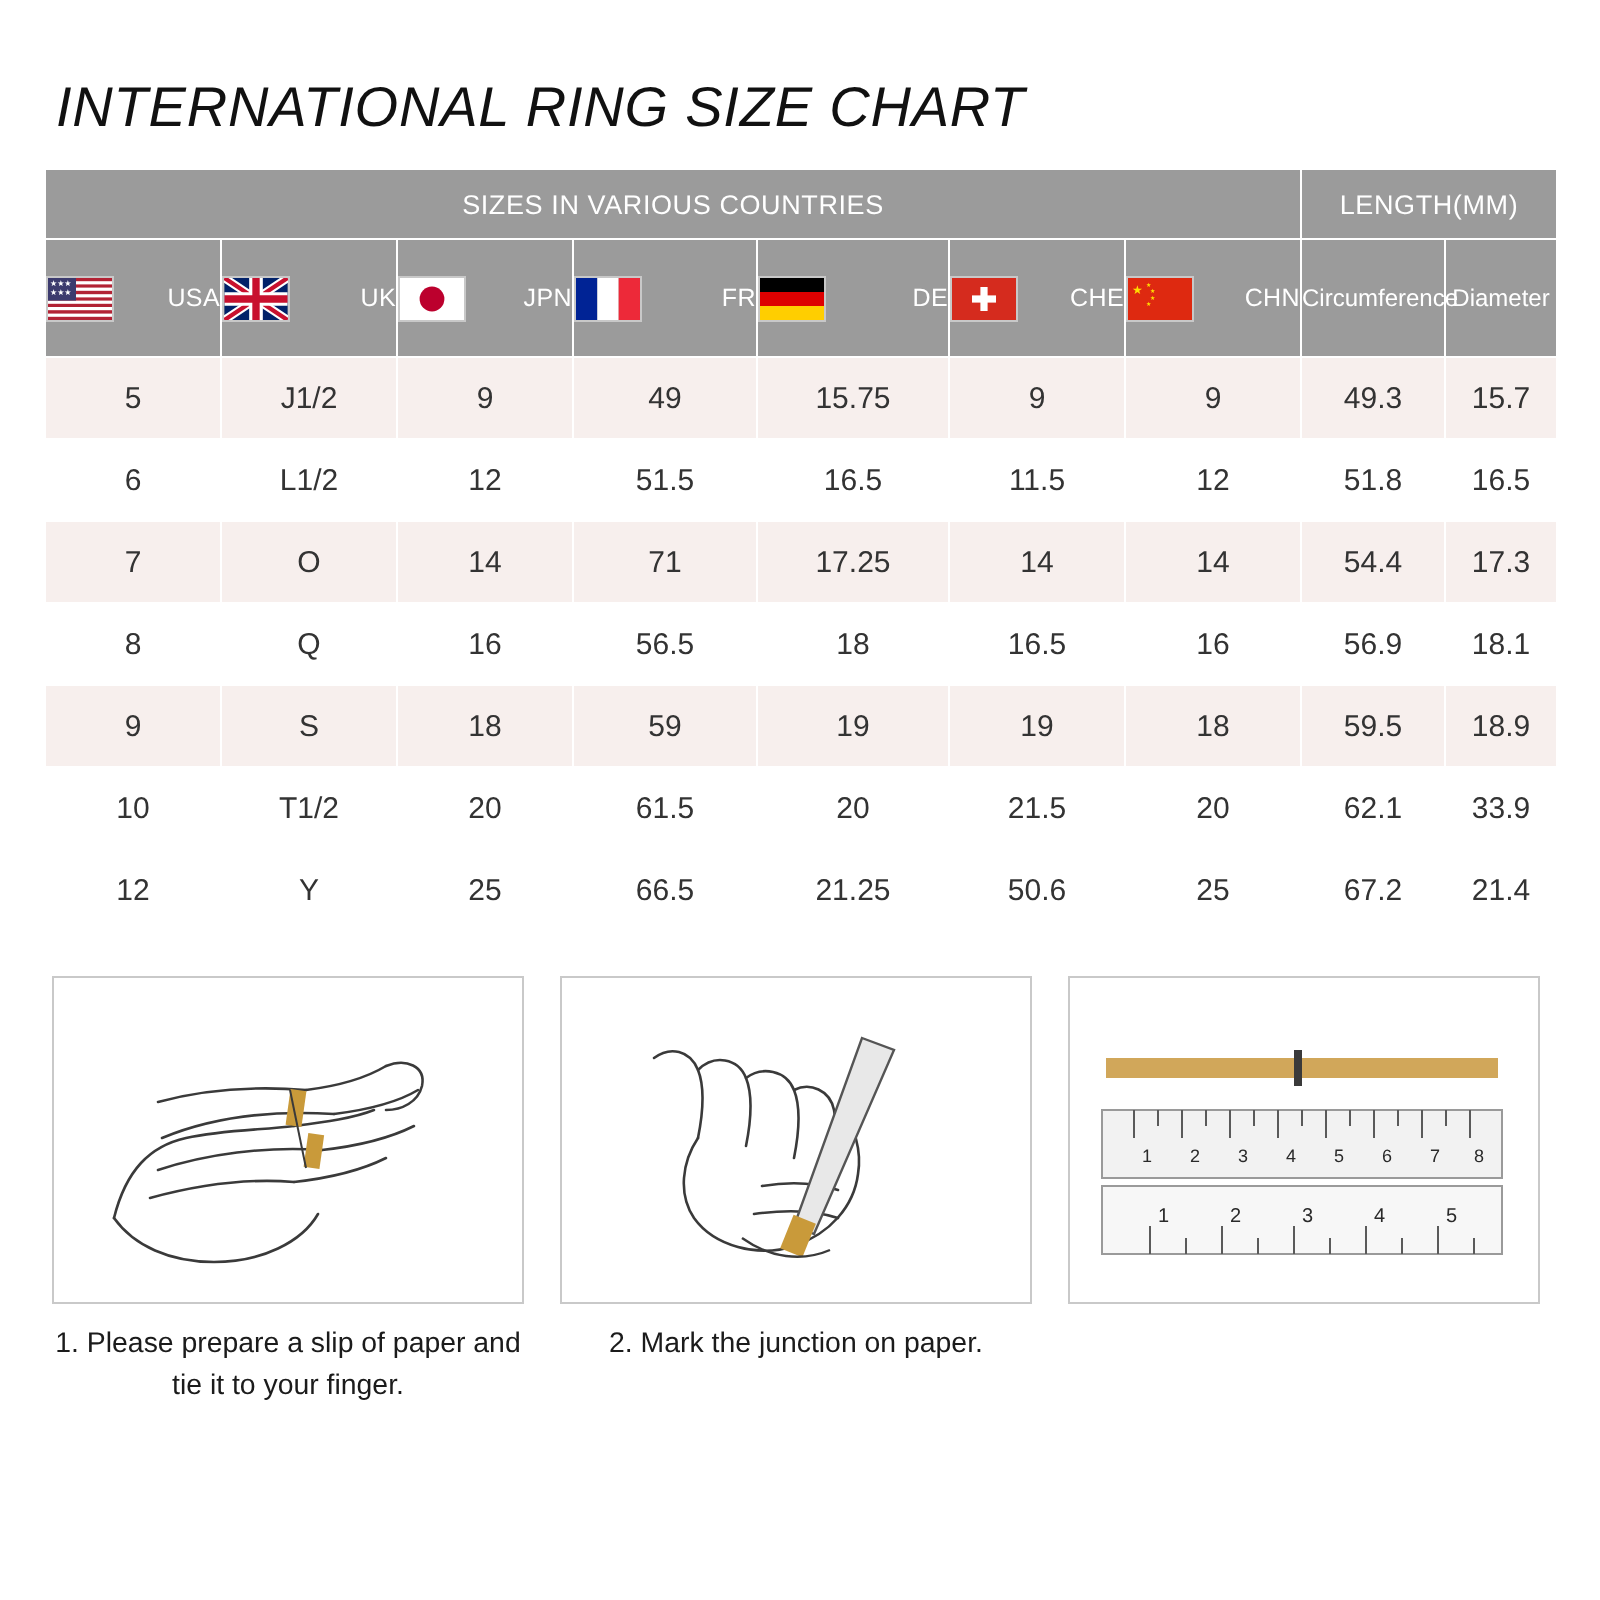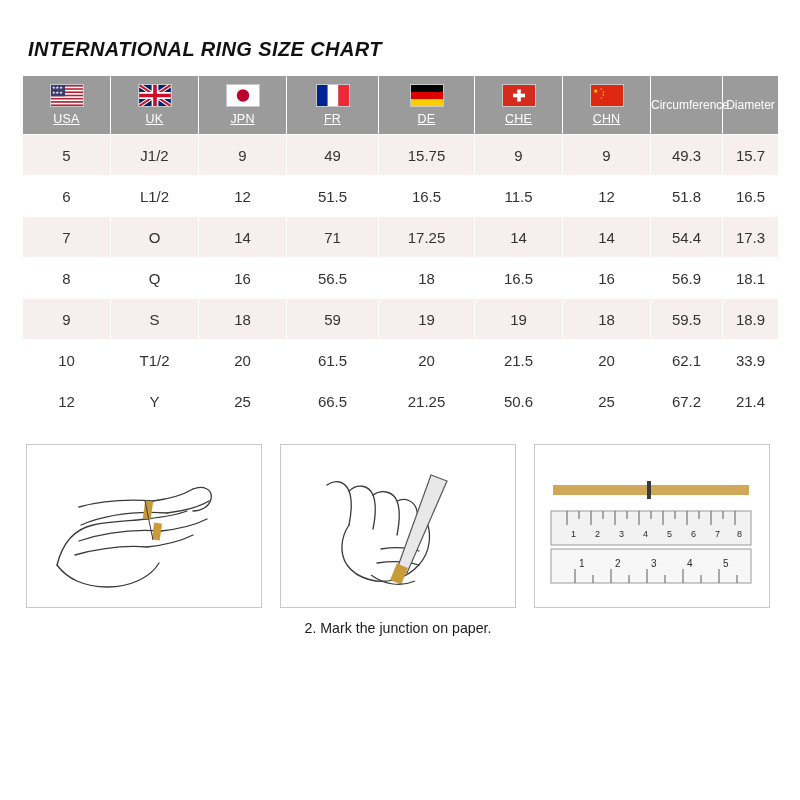--- a/index.html
+++ b/index.html
@@ -15,22 +15,22 @@
     overflow: hidden;
   }
   .page {
     width: 800px;
     height: 800px;
     position: relative;
     box-sizing: border-box;
     padding: 0 22px;
   }
   .title {
-    font-size: 20px;
-    font-weight: bold;
+    font-size: 28px;
+    font-weight: normal;
     font-style: italic;
     letter-spacing: 0.4px;
     color: #111;
     margin: 38px 0 14px 6px;
   }
   table.chart {
     width: 756px;
     border-collapse: collapse;
     table-layout: fixed;
   }
@@ -48,25 +48,24 @@
     letter-spacing: 0.3px;
   }
   .flagrow td {
     background: #9b9b9b;
     color: #ffffff;
     height: 58px;
     padding: 0;
   }
   .flagcell {
     display: flex;
-    flex-direction: column;
+    flex-direction: row;
     align-items: center;
     justify-content: space-between;
     gap: 5px;
-    text-decoration: underline;
   }
   .flag {
     width: 34px;
     height: 23px;
     display: block;
     border: 1px solid rgba(255,255,255,0.45);
     box-sizing: border-box;
   }
   .ccode {
     font-size: 12.5px;
@@ -128,20 +127,24 @@
         <col style="width:88px">
         <col style="width:88px">
       <col style="width:92px">
         <col style="width:96px">
         <col style="width:88px">
       <col style="width:88px">
         <col style="width:72px">
         <col style="width:56px">
     </colgroup>
     <thead>
+      <tr>
+        <th class="hdr-group" colspan="7">SIZES IN VARIOUS COUNTRIES</th>
+        <th class="hdr-group" colspan="2">LENGTH(MM)</th>
+      </tr>
       <tr class="flagrow">
         <td>
           <div class="flagcell">
             <span class="flag">
               <svg width="32" height="21" viewBox="0 0 32 21">
                 <rect width="32" height="21" fill="#b22234"></rect>
                 <g fill="#ffffff">
                   <rect y="1.6" width="32" height="1.6"></rect>
                     <rect y="4.8" width="32" height="1.6"></rect>
                   <rect y="8.1" width="32" height="1.6"></rect>
@@ -345,20 +348,21 @@
           </g>
           <g fill="#c99a3a">
             <rect x="117" y="56" width="8" height="18" transform="rotate(8 121 65)"></rect>
             <rect x="126" y="78" width="8" height="17" transform="rotate(8 130 86)"></rect>
           </g>
           <g fill="none" stroke="#3a3a3a" stroke-width="1">
             <path d="M118,56 L126,95"></path>
           </g>
         </svg>
       </div>
+      <div class="caption">1. Please prepare a slip of paper and tie it to your finger.</div>
     </div>
 
     <div class="step">
       <div class="imgbox">
         <svg width="234" height="162" viewBox="0 0 234 162">
           <g fill="none" stroke="#3a3a3a" stroke-width="1.3" stroke-linecap="round">
             <path d="M46,40 C54,34 64,36 68,46 C72,56 70,70 68,80"></path>
             <path d="M68,46 C76,38 88,40 92,50 C96,60 94,74 92,84"></path>
             <path d="M92,50 C100,44 112,46 116,56 C120,66 118,80 116,90"></path>
             <path d="M116,56 C124,52 134,56 136,66 C138,76 136,88 134,96"></path>

